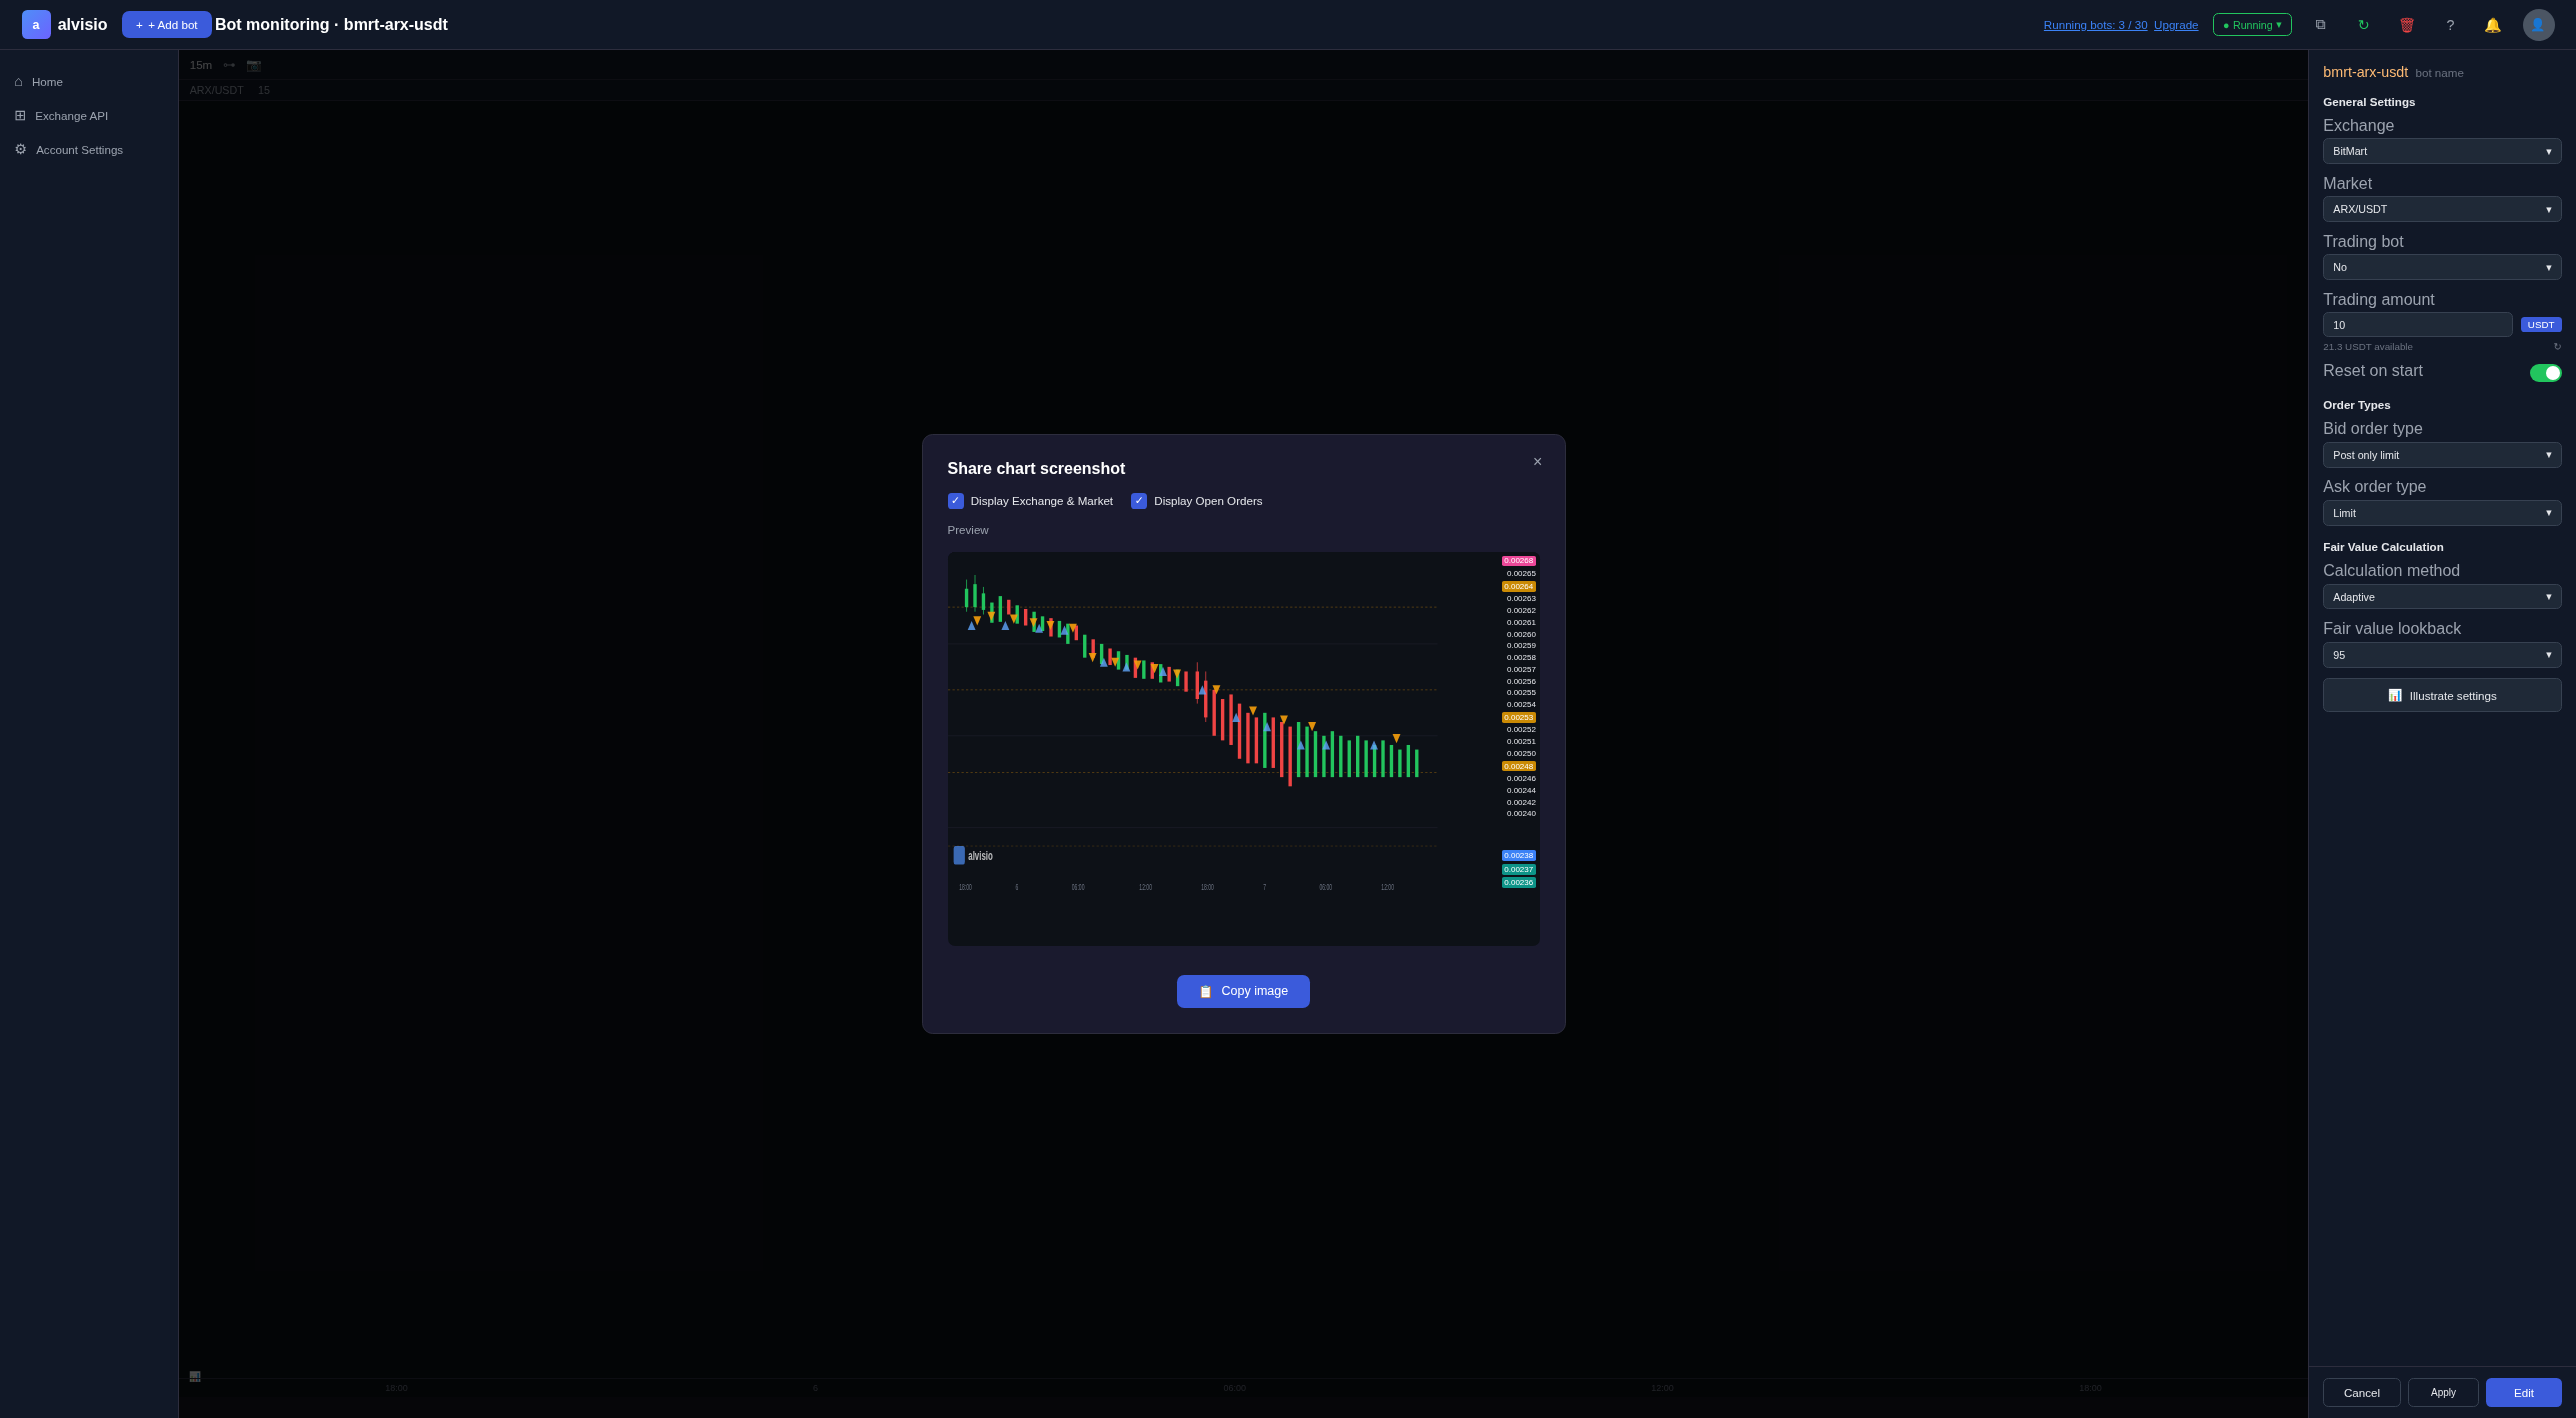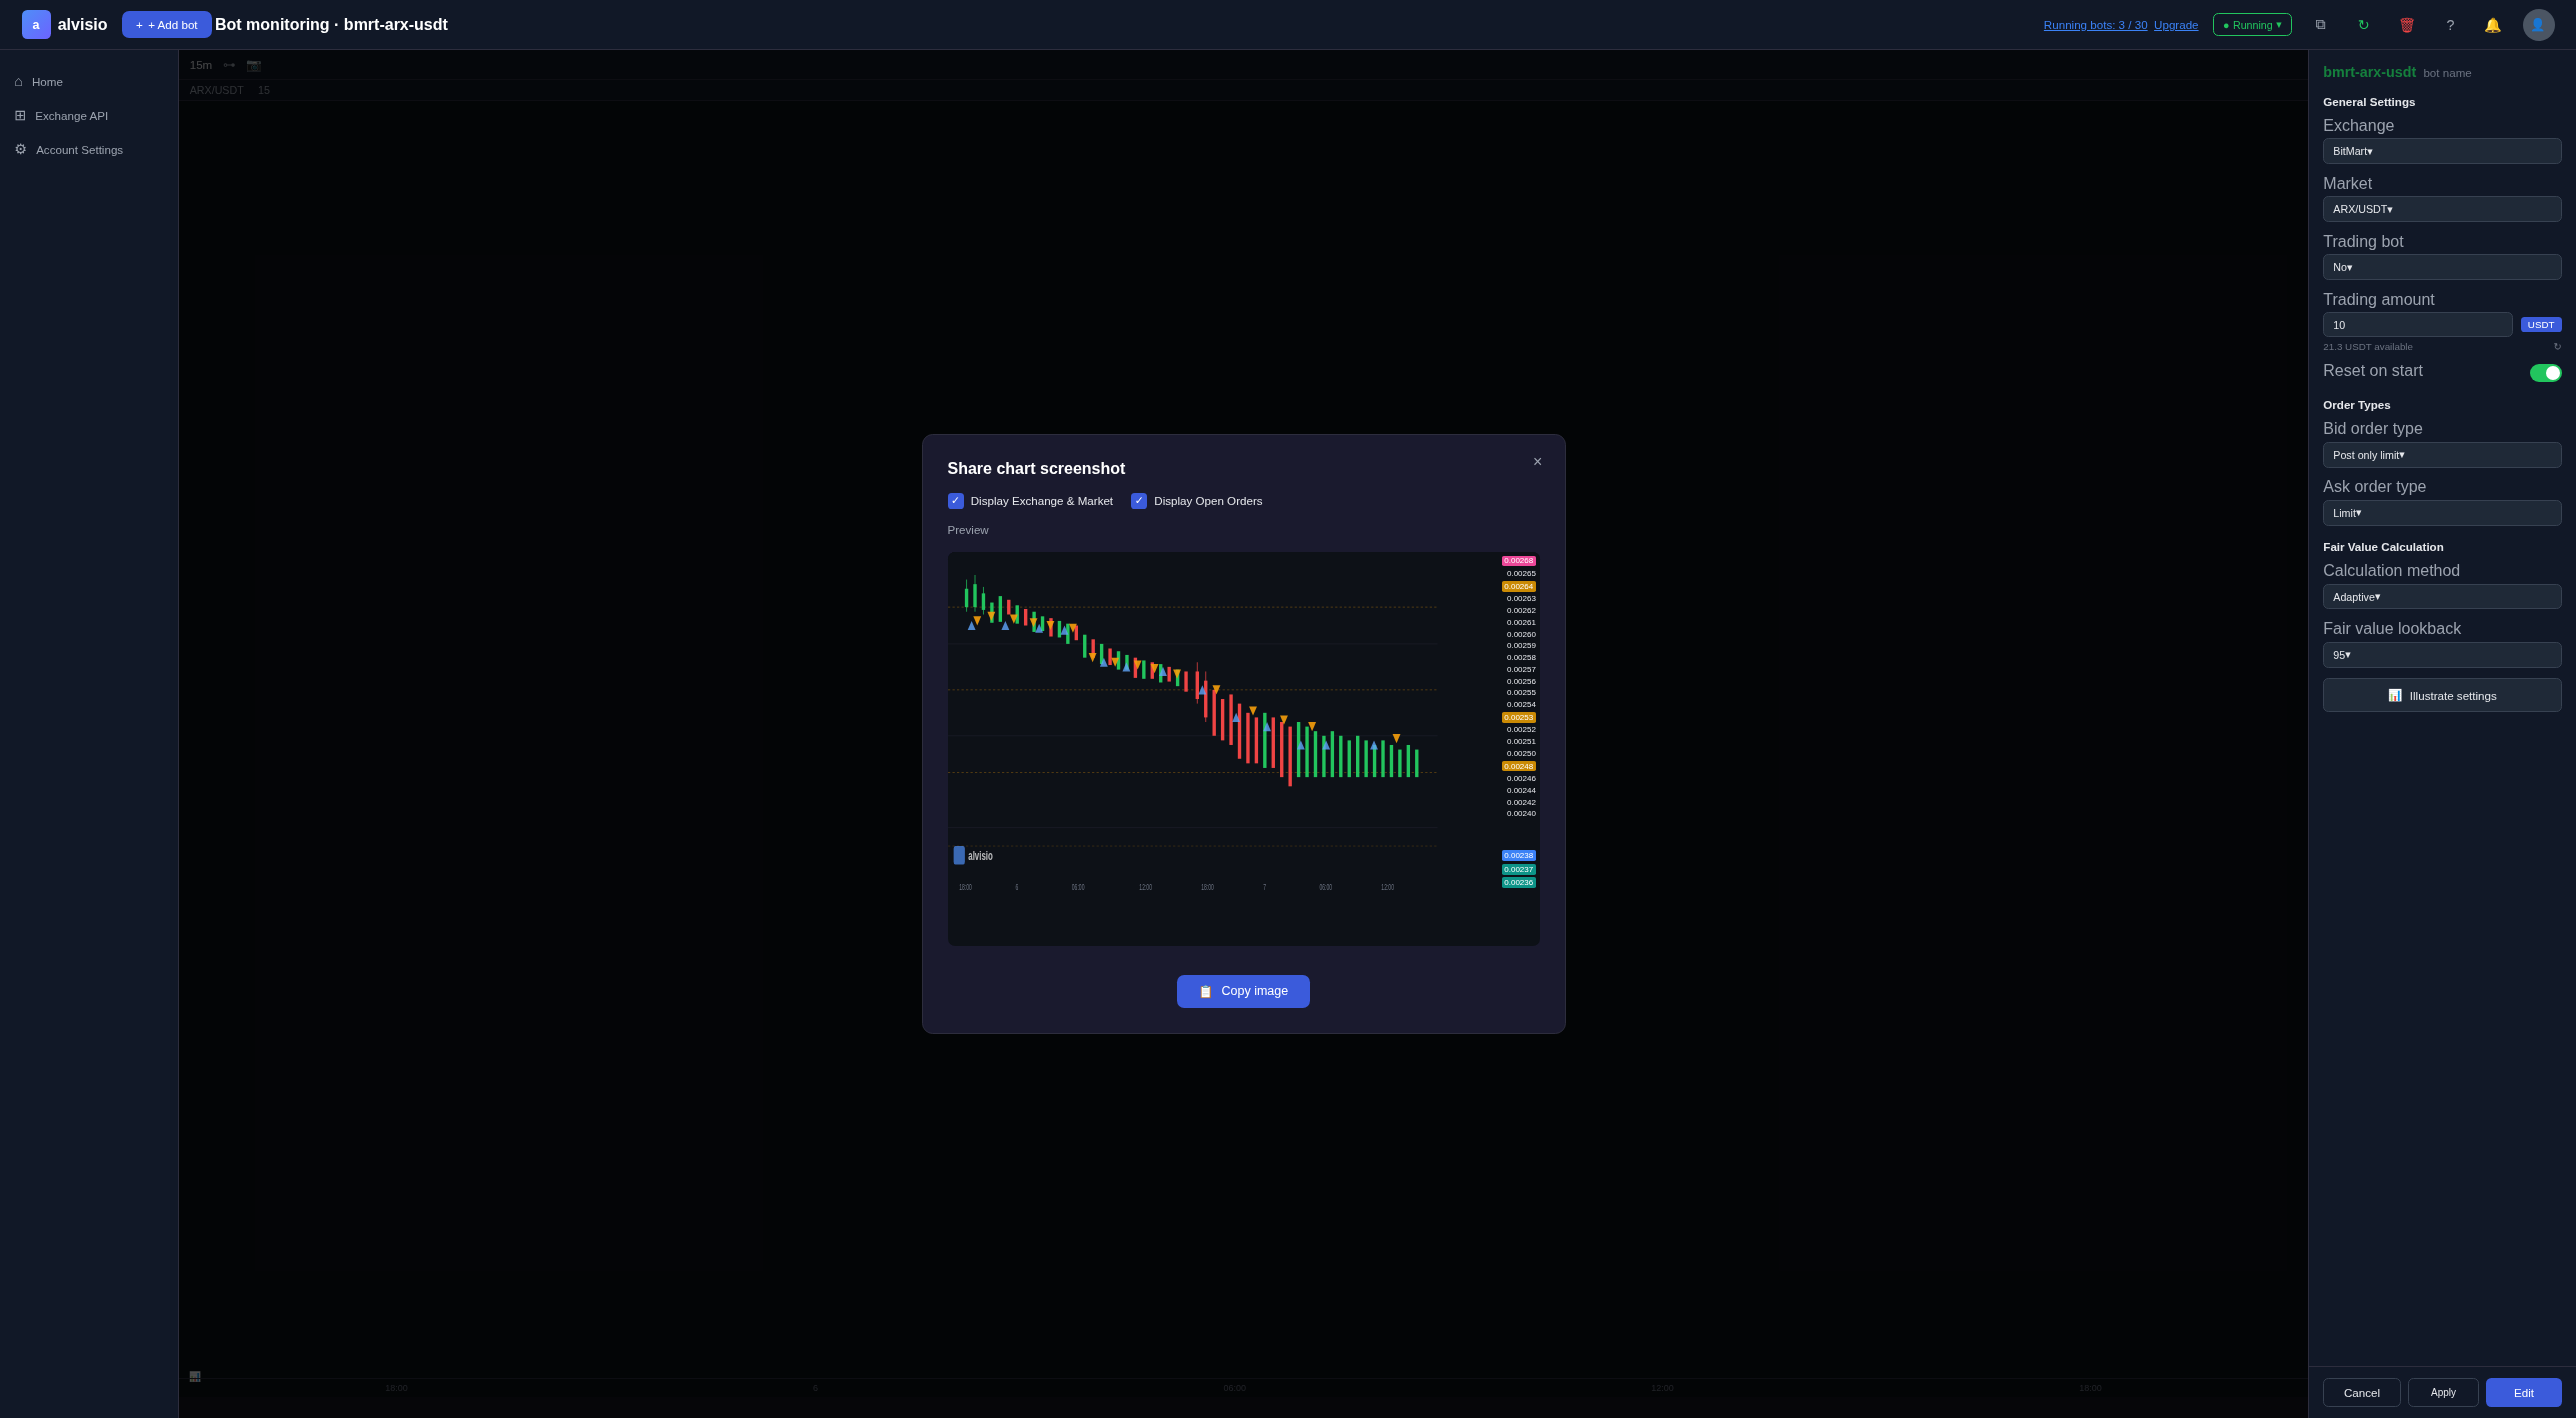--- a/index.html
+++ b/index.html
@@ -21,26 +21,26 @@
     .running-badge { background: transparent; border: 0.9px solid #22c55e; color: #22c55e; border-radius: 5.4px; padding: 3.6px 9px; font-size: 10.7px; display: flex; align-items: center; gap: 3.6px; cursor: pointer; }
     .topbar-icon { width: 29px; height: 29px; border-radius: 50%; display: flex; align-items: center; justify-content: center; cursor: pointer; color: #9ca3af; font-size: 14.3px; }
     .avatar { width: 32px; height: 32px; border-radius: 50%; background: #4b5563; display: flex; align-items: center; justify-content: center; cursor: pointer; }
     .running-info { color: #9ca3af; font-size: 11.6px; }
     .running-info span { color: #3b82f6; cursor: pointer; text-decoration: underline; }
 
     
     .sidebar-item { display: flex; align-items: center; gap: 9px; padding: 9px 14.3px; color: #9ca3af; cursor: pointer; font-size: 11.6px; }
     .sidebar-item .icon { font-size: 14.3px; }
     .bot-name-row { display: flex; align-items: center; gap: 7.2px; margin-bottom: 14.3px; }
-    .bot-name { font-size: 14.3px; font-weight: 700; color: #15803d; }
+    .bot-name { font-size: 14.3px; font-weight: 400; color: #fdba74; }
     .bot-name-label { color: #6b7280; font-size: 11.6px; }
     .section-title { font-size: 11.6px; font-weight: 600; color: #e5e7eb; margin: 14.3px 0 9px; }
     .field-row { margin-bottom: 10.7px; }
     .field-label { font-size: 16px; color: #9ca3af; margin-bottom: 3.6px; }
-    .field-select { background: #1f2937; border: 0.9px solid #374151; border-radius: 5.4px; padding: 5.4px 9px; color: #e5e7eb; font-size: 10.7px; width: 100%; display: flex; align-items: center; cursor: pointer; }
+    .field-select { background: #1f2937; border: 0.9px solid #374151; border-radius: 5.4px; padding: 5.4px 9px; color: #e5e7eb; font-size: 10.7px; width: 100%; display: flex; justify-content: space-between; align-items: center; cursor: pointer; }
     .available-text { font-size: 9.8px; color: #6b7280; margin-top: 3.6px; display: flex; justify-content: space-between; }
     .toggle { width: 32px; height: 18px; background: #374151; border-radius: 9px; position: relative; cursor: pointer; }
     .toggle.on { background: #22c55e; }
     .toggle::after { content: ''; position: absolute; width: 14.3px; height: 14.3px; background: #fff; border-radius: 50%; top: 1.8px; left: 1.8px; transition: left 0.2s; }
     .toggle.on::after { left: 16px; }
     .field-row-inline { display: flex; justify-content: space-between; align-items: center; margin-bottom: 10.7px; }
     .bottom-buttons { border-top: 0.9px solid #2d2d3d; padding: 10.7px 14.3px; display: flex; gap: 7.2px; background: #111827; }
     .cancel-btn { flex: 1; background: transparent; border: 0.9px solid #374151; color: #e5e7eb; border-radius: 5.4px; padding: 7.2px; cursor: pointer; font-size: 11.6px; }
     .apply-btn { flex: 1; background: transparent; border: 0.9px solid #374151; color: #e5e7eb; border-radius: 5.4px; padding: 4px; cursor: pointer; font-size: 10px; }
     .edit-btn { flex: 1; background: #3b5bdb; border: none; color: #fff; border-radius: 5.4px; padding: 7.2px; cursor: pointer; font-size: 11.6px; }

